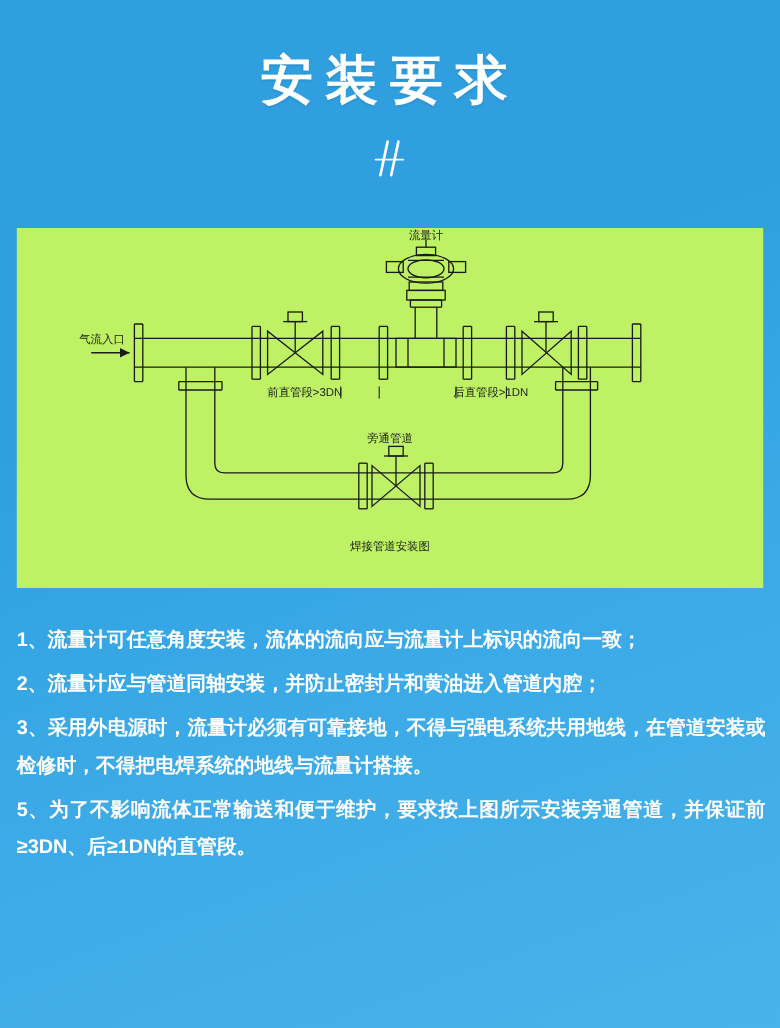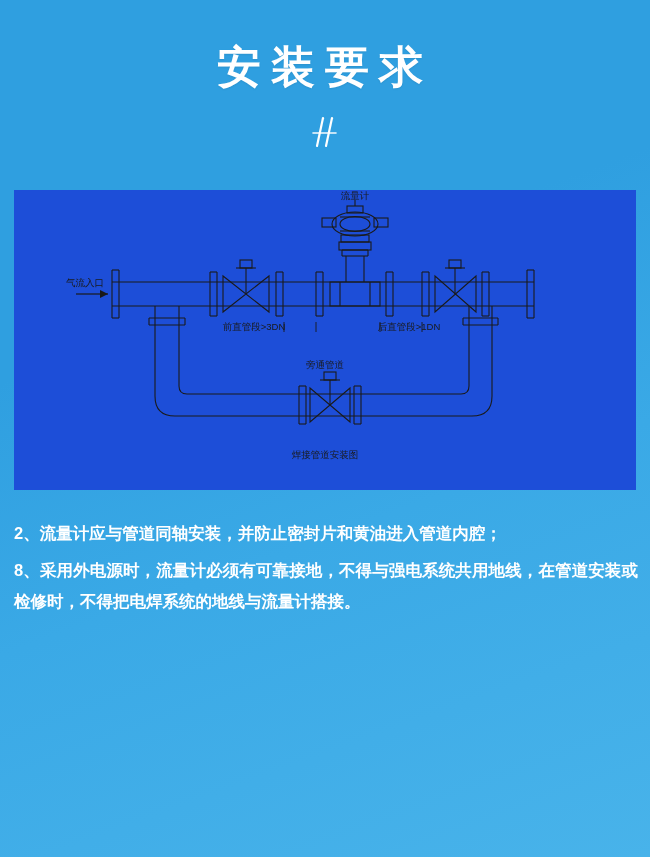--- a/index.html
+++ b/index.html
@@ -40,21 +40,21 @@
     margin-top: 14px;
   }
   .divider svg { display: block; }
 
   .figure-box {
     position: absolute;
     left: 14px;
     top: 190px;
     width: 622px;
     height: 300px;
-    background: #1d4ed8;
+    background: #bef264;
     box-sizing: border-box;
   }
   .figure-box svg { display: block; }
 
   .notes {
     position: absolute;
     left: 14px;
     top: 518px;
     width: 624px;
     color: #ffffff;
@@ -229,17 +229,19 @@
         <text x="52" y="96" text-anchor="start">气流入口</text>
         <text x="240" y="140" text-anchor="middle">前直管段&gt;3DN</text>
         <text x="395" y="140" text-anchor="middle">后直管段&gt;1DN</text>
         <text x="311" y="178" text-anchor="middle">旁通管道</text>
         <text x="311" y="268" text-anchor="middle">焊接管道安装图</text>
       </g>
     </svg>
   </div>
 
   <div class="notes">
+    <div class="note">1、流量计可任意角度安装，流体的流向应与流量计上标识的流向一致；</div>
     <div class="note">2、流量计应与管道同轴安装，并防止密封片和黄油进入管道内腔；</div>
-    <div class="note">8、采用外电源时，流量计必须有可靠接地，不得与强电系统共用地线，在管道安装或检修时，不得把电焊系统的地线与流量计搭接。</div>
+    <div class="note">3、采用外电源时，流量计必须有可靠接地，不得与强电系统共用地线，在管道安装或检修时，不得把电焊系统的地线与流量计搭接。</div>
+    <div class="note">5、为了不影响流体正常输送和便于维护，要求按上图所示安装旁通管道，并保证前≥3DN、后≥1DN的直管段。</div>
   </div>
 
 </div>
 
 </body></html>

